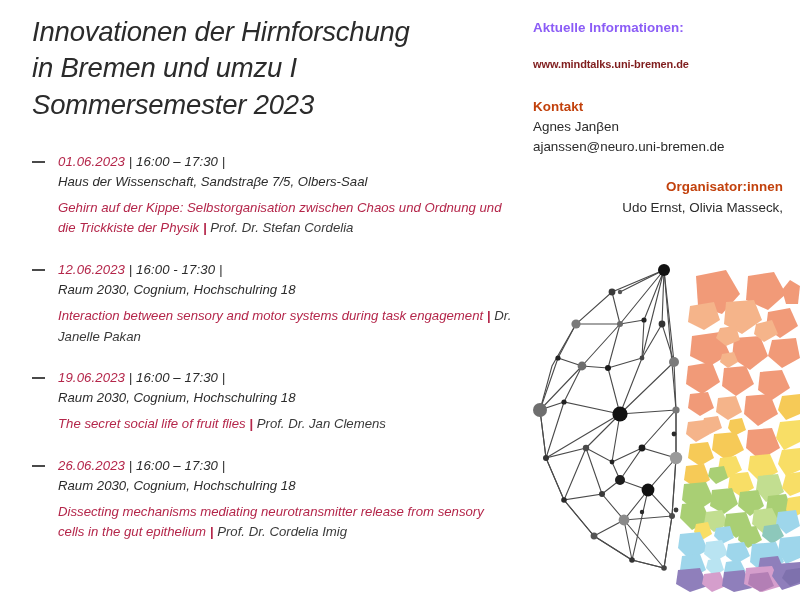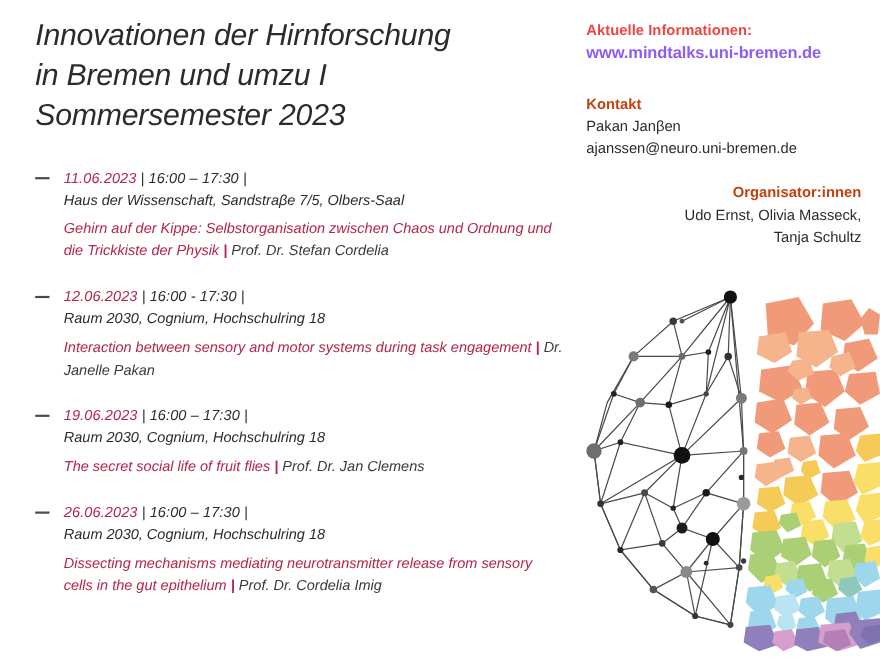--- a/index.html
+++ b/index.html
@@ -68,30 +68,31 @@
   
   .right-col {
     position: absolute;
     left: 533px; top: 18px;
     width: 250px;
   }
   .rc-head {
     font-size: 13.4px;
     font-weight: 700;
     line-height: 1.5;
-    color: #ef4444;
+    color: #8b5cf6;
     letter-spacing: 0.05px;
   }
   .rc-head.dark { color: #c2410c; }
   .rc-url {
-    font-size: 15px;
+    font-size: 11px;
     font-weight: 700;
     line-height: 1.5;
-    color: #8b5cf6;
+    color: #7f1d1d;
     letter-spacing: -0.1px;
+    margin-top: 18px;
   }
   .rc-line {
     font-size: 13.4px;
     line-height: 1.52;
     color: #2b2b2b;
   }
   .rc-block { margin-top: 24px; }
   .rc-block.tight { margin-top: 20px; text-align: right; }
 
   
@@ -111,21 +112,21 @@
 
     <div class="poster-title">Innovationen der Hirnforschung
 in Bremen und umzu  I
 Sommersemester 2023</div>
 
     <div class="events">
 
       <div class="event">
         <span class="event-dash"></span>
         <div class="ev-line">
-          <span class="ev-date">11.06.2023</span>
+          <span class="ev-date">01.06.2023</span>
           <span class="ev-sep">|</span>
           <span class="ev-time">16:00 – 17:30</span>
           <span class="ev-sep">|</span>
         </div>
         <div class="ev-place">Haus der Wissenschaft, Sandstraβe 7/5, Olbers-Saal</div>
         <div class="ev-talk">
           <span>Gehirn auf der Kippe: Selbstorganisation zwischen Chaos und Ordnung und die Trickkiste der Physik</span>
           <span class="pipe">|</span>
           <span class="ev-speaker">Prof. Dr. Stefan Cordelia</span>
         </div>
@@ -184,28 +185,27 @@
 
   <div class="right-col">
 
     <div>
       <div class="rc-head">Aktuelle Informationen:</div>
       <div class="rc-url">www.mindtalks.uni-bremen.de</div>
     </div>
 
     <div class="rc-block">
       <div class="rc-head dark">Kontakt</div>
-      <div class="rc-line">Pakan Janβen</div>
+      <div class="rc-line">Agnes Janβen</div>
       <div class="rc-line">ajanssen@neuro.uni-bremen.de</div>
     </div>
 
     <div class="rc-block tight">
       <div class="rc-head dark">Organisator:innen</div>
       <div class="rc-line">Udo Ernst, Olivia Masseck,</div>
-      <div class="rc-line">Tanja Schultz</div>
     </div>
 
   </div>
 
   <div class="brain">
     <svg viewBox="0 0 276 330" xmlns="http://www.w3.org/2000/svg">
 
       <g stroke="#4a4a4a" stroke-width="1.1" fill="none">
         <path d="M140 8 L88 30 L52 62 L28 104 L16 148 L22 196 L40 238 L70 274 L108 298 L140 306"></path>
         <path d="M140 8 L96 62 L140 8 L120 58 L140 8 L118 96"></path>

